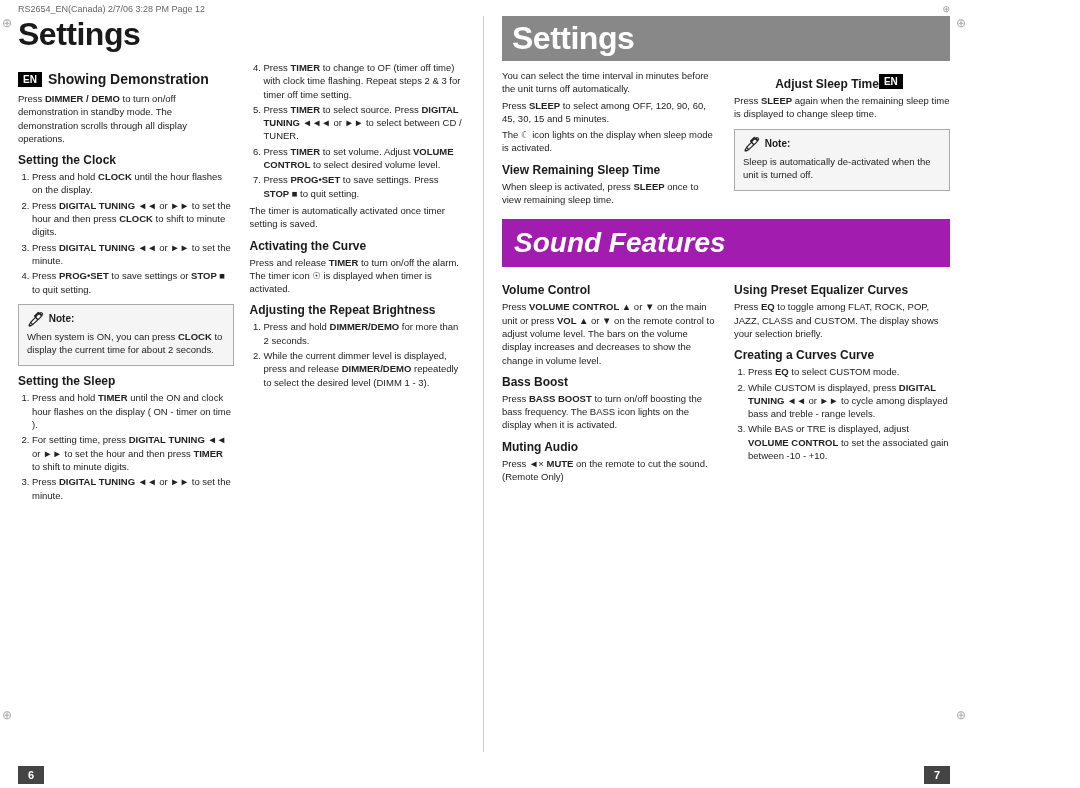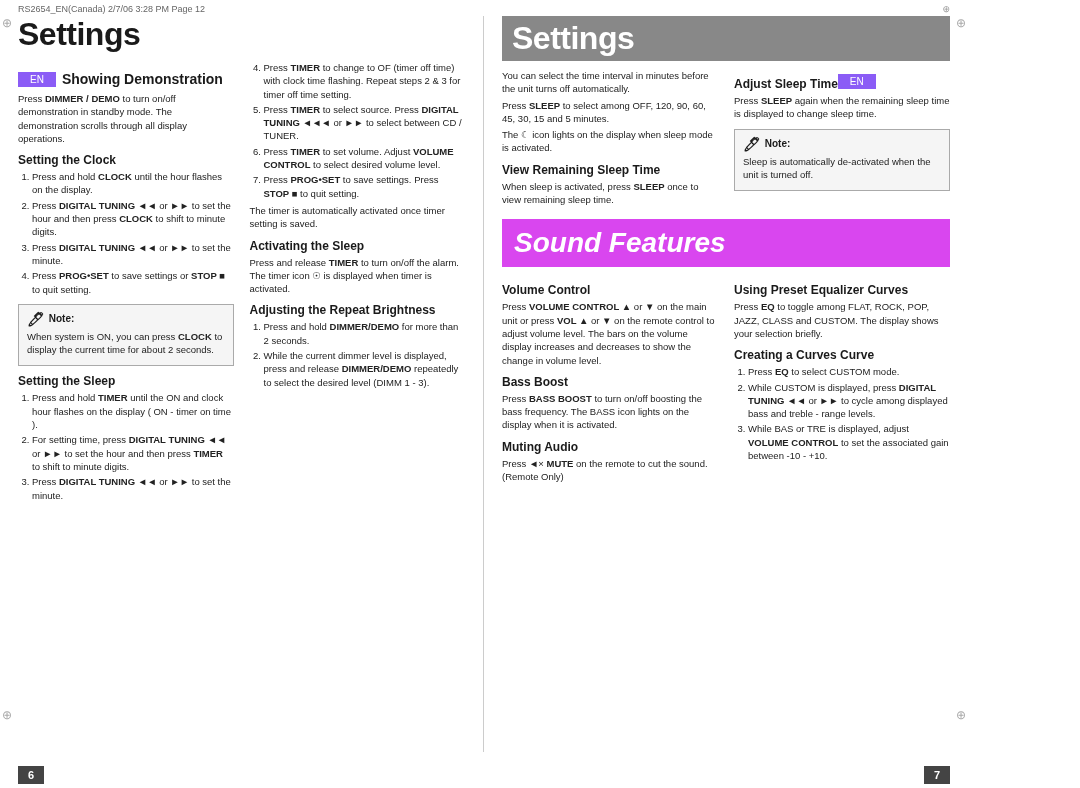--- a/index.html
+++ b/index.html
@@ -60,25 +60,25 @@
       font-weight: 900;
       color: #1a1a1a;
       margin-bottom: 8px;
       font-family: Arial, Helvetica, sans-serif;
       letter-spacing: -0.5px;
     }
 
     
     .en-badge {
       display: inline-block;
-      background: #8b5cf6;
+      background: #000000;
       color: #fff;
       font-size: 10px;
-      font-weight: normal;
-      padding: 2px 12px;
+      font-weight: bold;
+      padding: 2px 5px;
       margin-right: 6px;
       vertical-align: middle;
     }
 
     
     .section-header {
       display: flex;
       align-items: center;
       margin-bottom: 5px;
       margin-top: 10px;
@@ -147,21 +147,21 @@
     .two-col {
       display: flex;
       gap: 16px;
     }
 
     .col-left { flex: 1; }
     .col-right { flex: 1; }
 
     
     .sound-features-header {
-      background: #d946ef;
+      background: #a21caf;
       color: #fff;
       padding: 8px 12px;
       margin-top: 10px;
       margin-bottom: 8px;
     }
 
     .sound-features-title {
       font-size: 28px;
       font-weight: 900;
       font-family: Arial, Helvetica, sans-serif;
@@ -248,21 +248,21 @@
 
         <div class="col-right">
           <ol start="4">
             <li>Press <strong>TIMER</strong> to change to OF (timer off time) with clock time flashing. Repeat steps 2 &amp; 3 for timer off time setting.</li>
             <li>Press <strong>TIMER</strong> to select source.  Press <strong>DIGITAL TUNING ◄◄◄</strong>  or <strong>►►</strong> to select between CD / TUNER.</li>
             <li>Press <strong>TIMER</strong> to set volume.  Adjust <strong>VOLUME CONTROL</strong> to select desired volume level.</li>
             <li>Press <strong>PROG•SET</strong> to save settings. Press <strong>STOP ■</strong>   to quit setting.</li>
           </ol>
           <p class="body-text">The timer is automatically activated once timer setting is saved.</p>
 
-          <div class="section-title-small">Activating the Sleep</div>
+          <div class="section-title-small">Activating the Curve</div>
           <p class="body-text">Press and release <strong>TIMER</strong> to turn on/off the alarm. The timer icon  ☉  is displayed when timer is activated.</p>
 
           <div class="section-title-small">Adjusting the Repeat Brightness</div>
           <ol>
             <li>Press and hold <strong>DIMMER/DEMO</strong> for more than 2 seconds.</li>
             <li>While the current dimmer level is displayed, press and release <strong>DIMMER/DEMO</strong> repeatedly to select the desired level (DIMM 1 - 3).</li>
           </ol>
         </div>
       </div>
 
@@ -282,21 +282,21 @@
         <div class="col-left">
           <p class="body-text">You can select the time interval in minutes before the unit turns off automatically.</p>
           <p class="body-text">Press <strong>SLEEP</strong> to select among OFF, 120, 90, 60, 45, 30, 15 and  5 minutes.</p>
           <p class="body-text">The  ☾ icon lights on the display when sleep mode is activated.</p>
 
           <div class="section-title-small">View Remaining Sleep Time</div>
           <p class="body-text">When sleep is activated, press <strong>SLEEP</strong> once to view remaining sleep time.</p>
         </div>
 
         <div class="col-right">
-          <div style="display:flex; align-items:center; justify-content:flex-start;">
+          <div style="display:flex; align-items:center; justify-content:center;">
             <span class="section-title-small">Adjust Sleep Time</span>
             <span class="en-badge">EN</span>
           </div>
           <p class="body-text">Press <strong>SLEEP</strong> again when the remaining sleep time is displayed to change sleep time.</p>
 
           <div class="note-box">
             <div class="note-label">
               <span class="note-icon">🖊</span>
               <strong>Note:</strong>
             </div>

